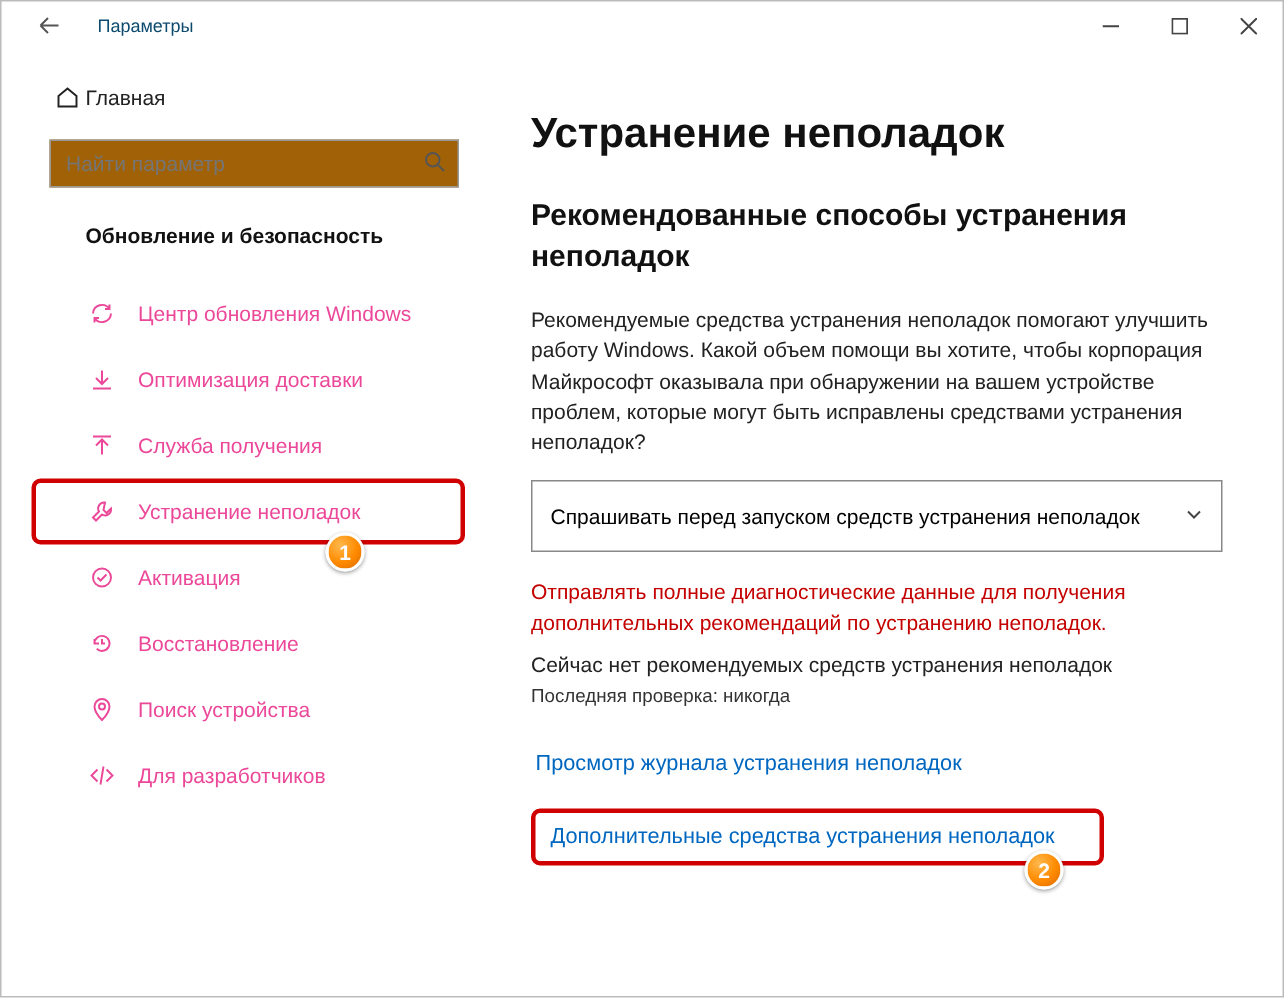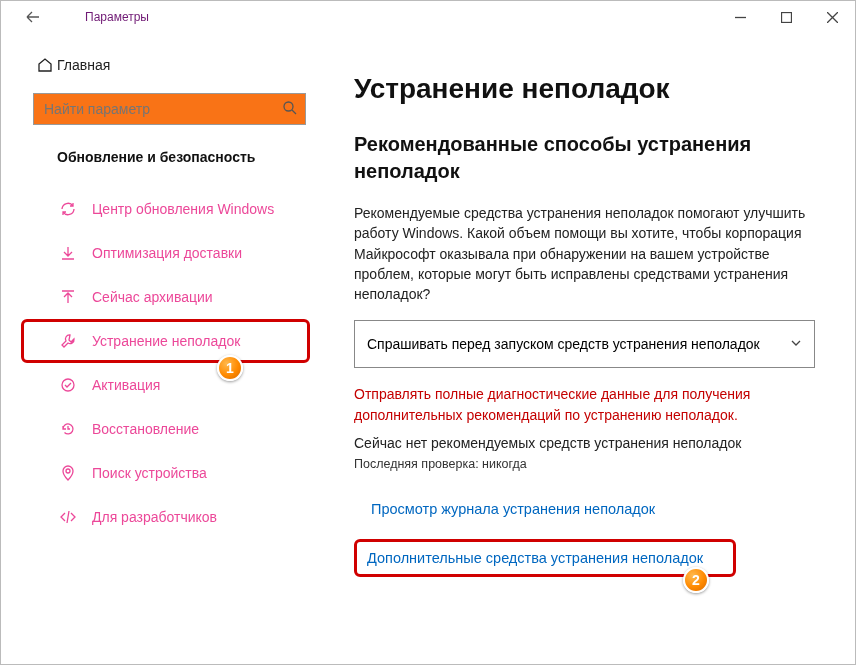--- a/index.html
+++ b/index.html
@@ -1,31 +1,31 @@
 <!DOCTYPE html>
 <html><head>
 <meta charset="utf-8">
 <style>
   * { box-sizing: border-box; margin: 0; padding: 0; font-family: "Segoe UI", Tahoma, sans-serif; }
   body { width: 856px; height: 665px; background: #fff; position: relative; overflow: hidden; border: 1px solid #bbb; }
   
   .titlebar { display: flex; align-items: center; height: 32px; padding: 0 0px 0 16px; }
   .titlebar .back { width: 32px; height: 32px; display:flex; align-items:center; justify-content:center; color:#555; cursor:default;}
-  .titlebar .title { margin-left: 36px; font-size: 12px; color:#701a75; }
+  .titlebar .title { margin-left: 16px; font-size: 12px; color:#0c4a6e; }
   .winbtns { margin-left:auto; display:flex; }
   .winbtn { width:46px; height:32px; display:flex; align-items:center; justify-content:center; color:#444; font-size:11px;}
   
   .content { display:flex; height: calc(665px - 32px); }
   
   .sidebar { width: 325px; padding: 12px 0 0 0; }
   .home { display:flex; align-items:center; height:40px; padding:0 20px 0 36px; font-size:14px; color:#222; gap:4px;}
   .home svg, .navitem svg { width:16px; height:16px; flex-shrink:0; }
   
   .searchwrap { margin: 8px 20px 8px 32px; position:relative; }
-  .searchwrap input { width:100%; height:32px; border:1px solid #999; padding: 0 34px 0 10px; background:#f97316; font-size:14px; outline:none;}
+  .searchwrap input { width:100%; height:32px; border:1px solid #999; padding: 0 34px 0 10px; background:#a16207; font-size:14px; outline:none;}
   .searchwrap .sicon { position:absolute; right:8px; top:7px; color:#555;}
   
   .section-label { font-size:14px; font-weight:600; padding: 16px 20px 16px 56px; color:#111;}
   
   .nav { padding-top: 6px; }
   .navitem { display:flex; align-items:center; height:44px; padding:0 20px 0 36px; font-size:14px; color:#ec4899; gap:16px; cursor:default; border:3px solid transparent; border-radius:6px; margin:0 16px 0 20px;}
   .navitem.selected { border:3px solid #d00000; border-radius:6px; }
   
   .badge { position:absolute; width:26px; height:26px; border-radius:50%; display:flex; align-items:center; justify-content:center; font-weight:bold; font-size:14px; color:#fff; border:2px solid #fff; box-shadow:0 1px 3px rgba(0,0,0,.4); z-index:5;
     background: radial-gradient(circle at 35% 30%, #ffb94d, #ff8a00 55%, #d96900);
@@ -38,21 +38,21 @@
   .main h2 { font-size:20px; font-weight:600; margin-bottom: 18px; color:#111; line-height:1.35;}
   .main p.desc { font-size:14px; line-height:1.45; color:#222; margin-bottom: 16px;}
   
   .dropdown { border:1px solid #888; height:48px; display:flex; align-items:center; padding:0 12px; font-size:14px; justify-content:space-between; margin-bottom:16px; cursor:default;}
   .dropdown .chev { color:#444; }
   
   .redtext { color:#c40000; font-size:14px; line-height:1.45; margin-bottom:10px;}
   .smalltxt { font-size:14px; color:#222; margin-bottom:6px;}
   .tinytxt  { font-size:12.5px; color:#333; margin-bottom: 30px;}
   
-  .linktxt { font-size:14.5px; color:#0067c0; margin: 14px 0 22px 17px; cursor:default;}
+  .linktxt { font-size:14.5px; color:#0067c0; margin: 14px 0 22px 3px; cursor:default;}
   .linktxt.boxed { display:inline-block; border:3px solid #d00000; border-radius:6px; padding: 8px 30px 8px 10px; margin:0;}
   
   svg { stroke:currentColor; fill:none; stroke-width:1.3; }
 </style>
 </head>
 <body>
 
 <div class="titlebar">
   <div class="back">
     <svg width="16" height="16" viewBox="0 0 16 16">
@@ -107,21 +107,21 @@
       <div class="navitem">
         <svg viewBox="0 0 16 16">
             <path d="M8 2 V10 M4 7 L8 11 L12 7 M2 14 H14"></path>
           </svg>
         <span>Оптимизация доставки</span>
       </div>
       <div class="navitem">
         <svg viewBox="0 0 16 16">
             <path d="M8 14 V5 M4 8 L8 4 L12 8 M2 2 H14"></path>
           </svg>
-        <span>Сейчас архивации</span>
+        <span>Служба получения</span>
       </div>
       <div class="navitem selected">
         <svg viewBox="0 0 16 16">
             <path d="M10 2 A4 4 0 0 0 6 8 L2 12 L4 14 L8 10 A4 4 0 0 0 14 6 L11 9 L9 7 Z"></path>
           </svg>
         <span>Устранение неполадок</span>
       </div>
       <div class="navitem">
         <svg viewBox="0 0 16 16">
             <circle cx="8" cy="8" r="6"></circle>

